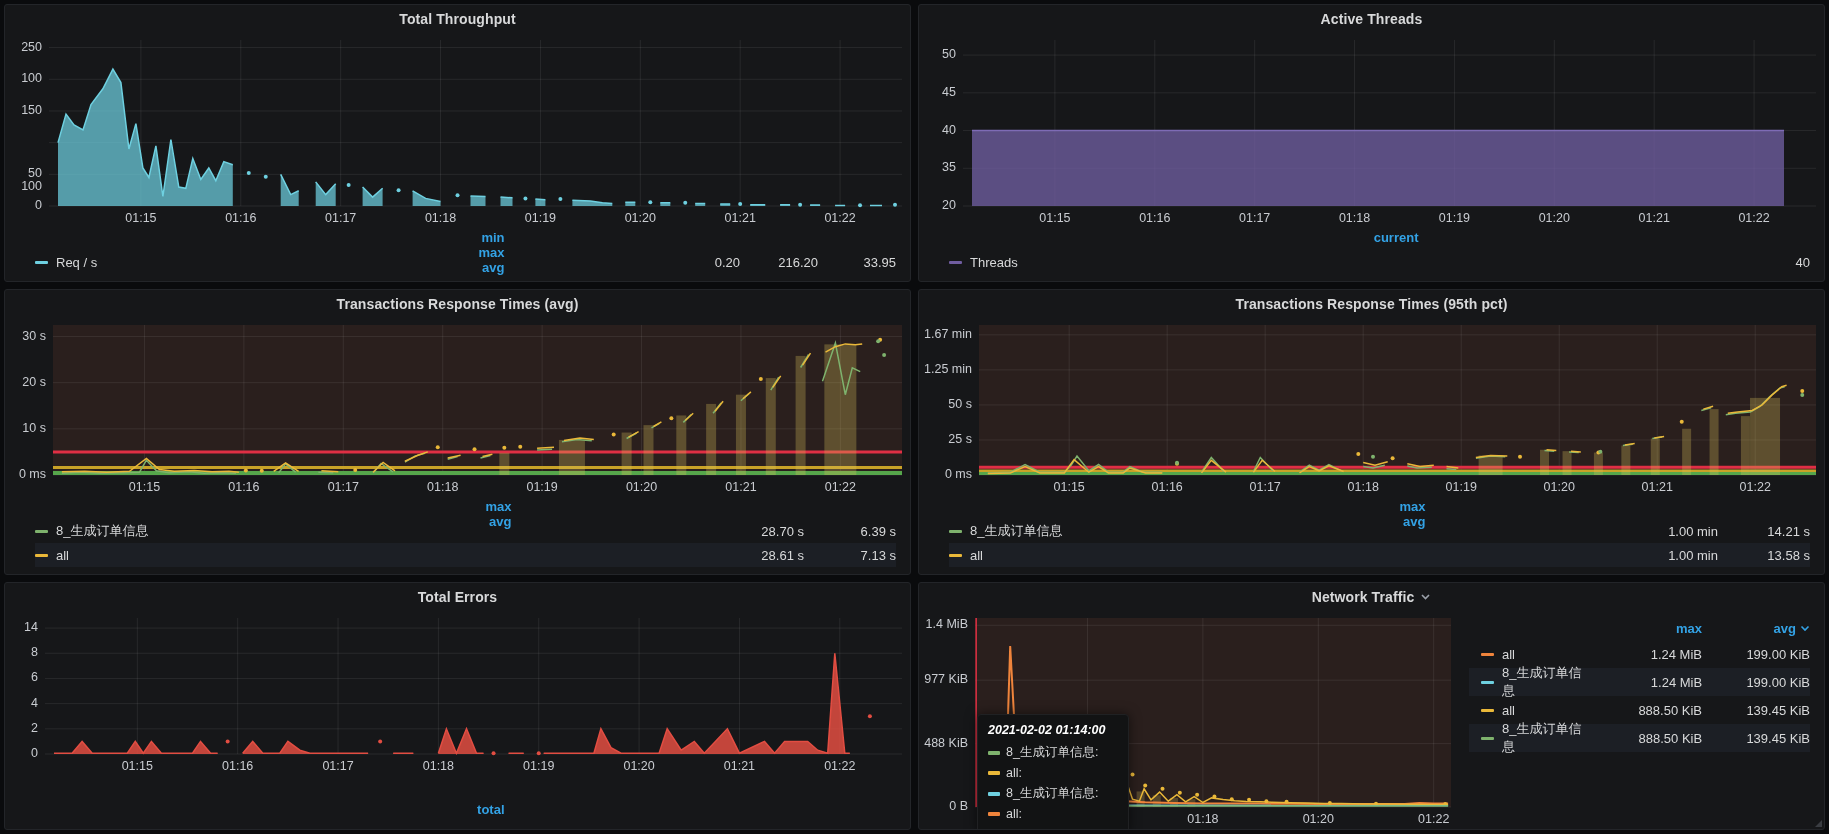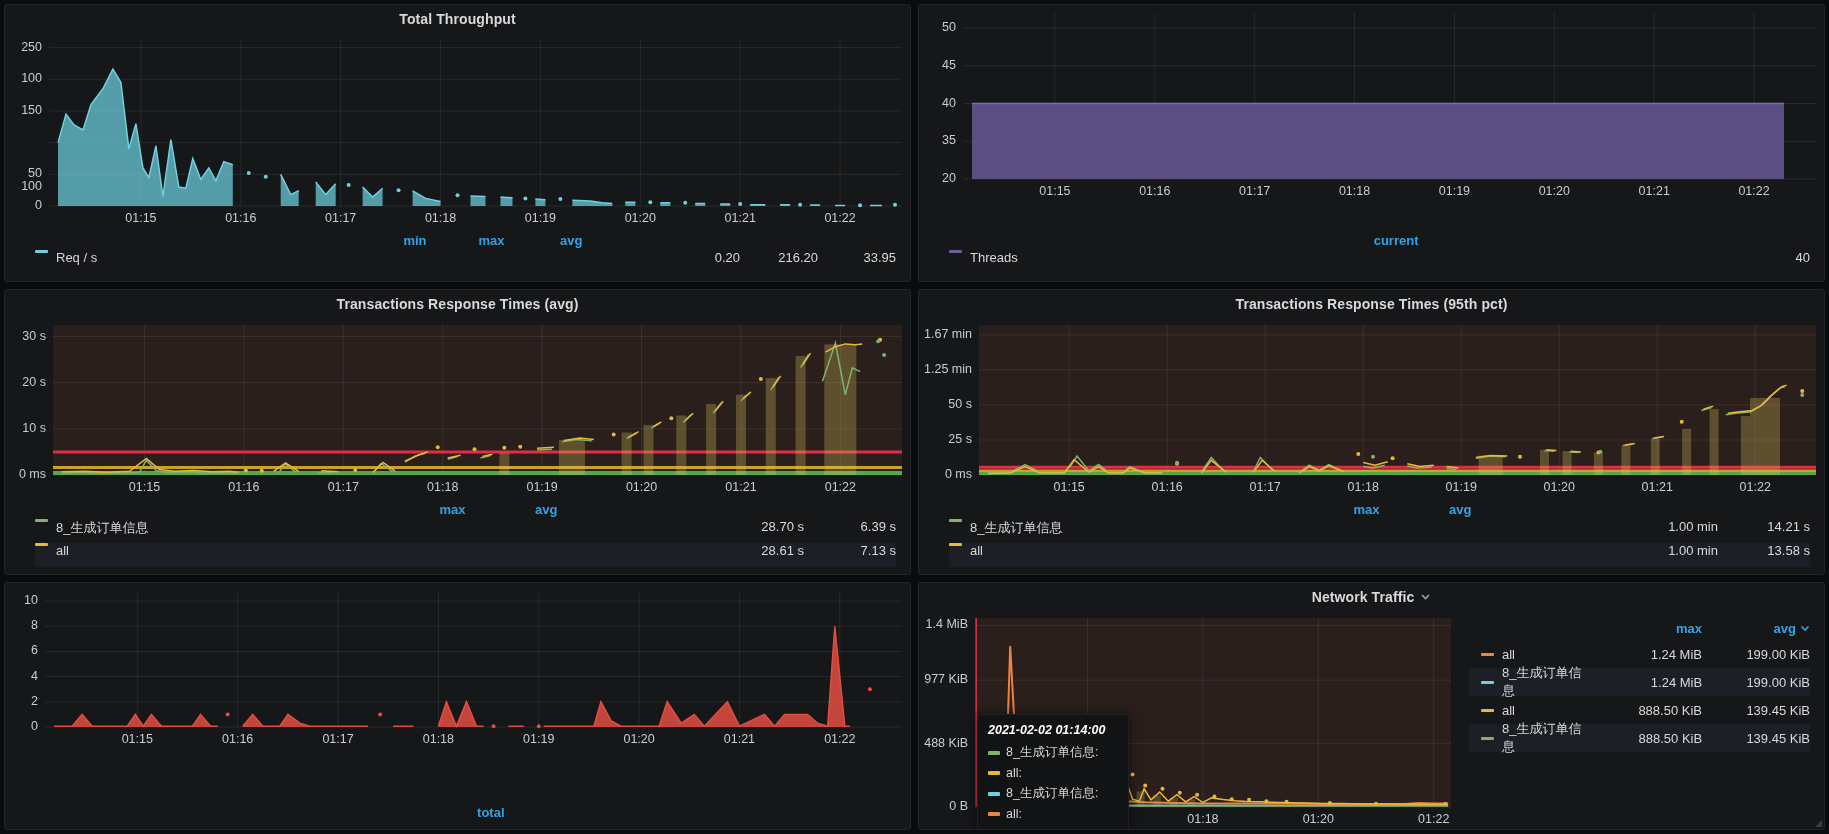--- a/index.html
+++ b/index.html
@@ -22,23 +22,23 @@
   }
   .panel-title .chev { margin-left:6px; display:inline-flex; }
   .chart { flex:1; position:relative; }
   .chart svg { position:absolute; top:0; left:0; }
   .tick { position:absolute; font-size:12.5px; color:#c9ccd1; white-space:nowrap; }
   .ytick { text-align:right; }
   .xtick { text-align:center; }
 
   
   .legend { padding:2px 14px 7px 30px; font-size:13px; }
-  .lg-head { display:flex; justify-content:center; height:20px; align-items:center; }
+  .lg-head { display:flex; justify-content:space-between; height:20px; align-items:center;flex-direction:column; }
   .lg-head .lg-col { color:#33a2e5; font-weight:700; cursor:pointer; }
-  .lg-row { display:flex; height:24px; }
+  .lg-row { display:flex; align-items:center; height:24px; }
   .lg-row.alt { background:#1c1f25; }
   .dash { width:13px; height:3px; border-radius:1px; margin-right:8px; flex:0 0 auto; cursor:pointer; }
   .lg-name { color:#d8d9da; cursor:pointer; }
   .lg-sp { flex:1; }
   .lg-col { width:78px; text-align:right; }
   .lg-col.wide { width:92px; }
 
   
   .p6-body { flex:1; display:flex; min-height:0; }
   .p6-chart { width:540px; position:relative; }
@@ -168,20 +168,23 @@
         <span class="lg-name">Req / s</span>
         <span class="lg-sp"></span>
         <span class="lg-col">0.20</span>
         <span class="lg-col">216.20</span>
         <span class="lg-col">33.95</span>
       </div>
     </div>
   </div>
 
   <div class="panel">
+    <div class="panel-title">
+      <span>Active Threads</span>
+    </div>
     <div class="chart">
         <svg width="905" height="196">
           <line x1="135.89227166276348" y1="8" x2="135.89227166276348" y2="174" stroke="rgba(255,255,255,0.08)" stroke-width="1"></line>
           <line x1="235.77517564402814" y1="8" x2="235.77517564402814" y2="174" stroke="rgba(255,255,255,0.08)" stroke-width="1"></line>
           <line x1="335.65807962529277" y1="8" x2="335.65807962529277" y2="174" stroke="rgba(255,255,255,0.08)" stroke-width="1"></line>
           <line x1="435.5409836065574" y1="8" x2="435.5409836065574" y2="174" stroke="rgba(255,255,255,0.08)" stroke-width="1"></line>
           <line x1="535.423887587822" y1="8" x2="535.423887587822" y2="174" stroke="rgba(255,255,255,0.08)" stroke-width="1"></line>
           <line x1="635.3067915690867" y1="8" x2="635.3067915690867" y2="174" stroke="rgba(255,255,255,0.08)" stroke-width="1"></line>
           <line x1="735.1896955503514" y1="8" x2="735.1896955503514" y2="174" stroke="rgba(255,255,255,0.08)" stroke-width="1"></line>
           <line x1="835.072599531616" y1="8" x2="835.072599531616" y2="174" stroke="rgba(255,255,255,0.08)" stroke-width="1"></line>
@@ -438,20 +441,23 @@
         <span class="dash" style="background: rgb(234, 184, 57);"></span>
         <span class="lg-name">all</span>
         <span class="lg-sp"></span>
         <span class="lg-col wide">1.00 min</span>
         <span class="lg-col wide">13.58 s</span>
       </div>
     </div>
   </div>
 
   <div class="panel">
+    <div class="panel-title">
+      <span>Total Errors</span>
+    </div>
     <div class="chart">
         <svg width="905" height="166">
           <line x1="132.3231850117096" y1="8" x2="132.3231850117096" y2="144" stroke="rgba(255,255,255,0.08)" stroke-width="1"></line>
           <line x1="232.67447306791573" y1="8" x2="232.67447306791573" y2="144" stroke="rgba(255,255,255,0.08)" stroke-width="1"></line>
           <line x1="333.0257611241218" y1="8" x2="333.0257611241218" y2="144" stroke="rgba(255,255,255,0.08)" stroke-width="1"></line>
           <line x1="433.3770491803279" y1="8" x2="433.3770491803279" y2="144" stroke="rgba(255,255,255,0.08)" stroke-width="1"></line>
           <line x1="533.728337236534" y1="8" x2="533.728337236534" y2="144" stroke="rgba(255,255,255,0.08)" stroke-width="1"></line>
           <line x1="634.0796252927402" y1="8" x2="634.0796252927402" y2="144" stroke="rgba(255,255,255,0.08)" stroke-width="1"></line>
           <line x1="734.4309133489462" y1="8" x2="734.4309133489462" y2="144" stroke="rgba(255,255,255,0.08)" stroke-width="1"></line>
           <line x1="834.7822014051523" y1="8" x2="834.7822014051523" y2="144" stroke="rgba(255,255,255,0.08)" stroke-width="1"></line>
@@ -477,21 +483,21 @@
           <circle cx="375.1733021077284" cy="131.40740740740742" r="2" fill="#E24D42"></circle>
           <circle cx="488.57025761124123" cy="143.24444444444444" r="2" fill="#E24D42"></circle>
           <circle cx="533.728337236534" cy="143.24444444444444" r="2" fill="#E24D42"></circle>
           <circle cx="864.8875878220142" cy="106.22222222222223" r="2" fill="#E24D42"></circle>
         </svg>
         <span class="tick ytick" style="left:0;width:33px;top:136px;">0</span>
         <span class="tick ytick" style="left:0;width:33px;top:110.81481481481482px;">2</span>
         <span class="tick ytick" style="left:0;width:33px;top:85.62962962962963px;">4</span>
         <span class="tick ytick" style="left:0;width:33px;top:60.44444444444446px;">6</span>
         <span class="tick ytick" style="left:0;width:33px;top:35.25925925925927px;">8</span>
-        <span class="tick ytick" style="left:0;width:33px;top:10.07407407407409px;">10</span>
+        <span class="tick ytick" style="left:0;width:33px;top:10.07407407407409px;">14</span>
         <span class="tick xtick" style="left:102.3231850117096px;width:60px;top:149px;">01:15</span>
         <span class="tick xtick" style="left:202.67447306791573px;width:60px;top:149px;">01:16</span>
         <span class="tick xtick" style="left:303.0257611241218px;width:60px;top:149px;">01:17</span>
         <span class="tick xtick" style="left:403.3770491803279px;width:60px;top:149px;">01:18</span>
         <span class="tick xtick" style="left:503.728337236534px;width:60px;top:149px;">01:19</span>
         <span class="tick xtick" style="left:604.0796252927402px;width:60px;top:149px;">01:20</span>
         <span class="tick xtick" style="left:704.4309133489462px;width:60px;top:149px;">01:21</span>
         <span class="tick xtick" style="left:804.7822014051523px;width:60px;top:149px;">01:22</span>
       </div>
     <div class="legend">

